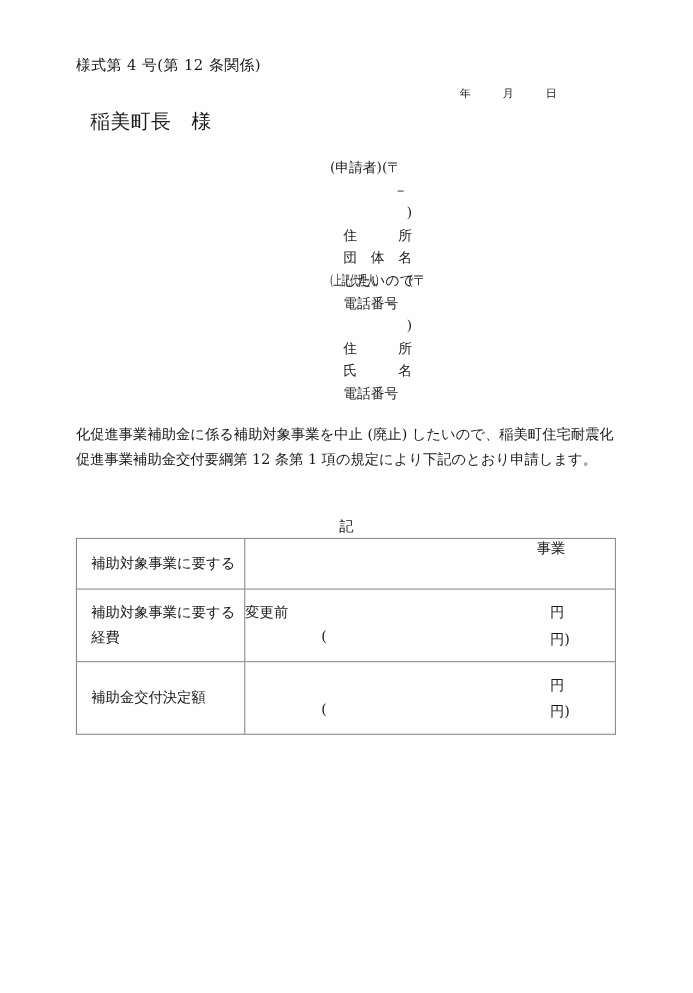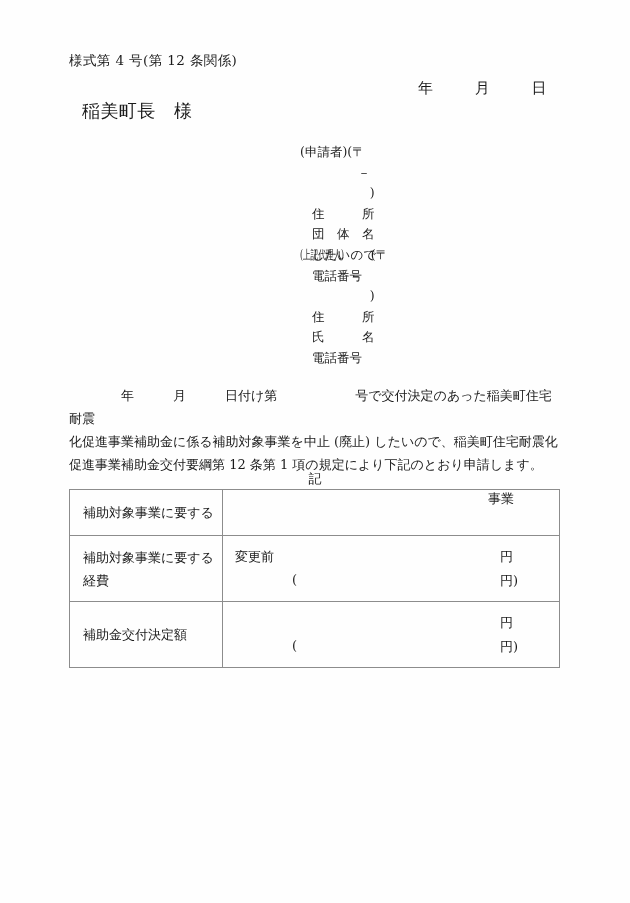--- a/index.html
+++ b/index.html
@@ -16,21 +16,21 @@
     width: 630px;
     height: 903px;
     background: #fefefe;
     overflow: hidden;
   }
 
   
   .abs { position: absolute; white-space: pre; line-height: 1; }
 
   .form-no      { left: 69px;  top: 54px;  font-size: 13.5px; letter-spacing: .4px; }
-  .date-line    { left: 418px; top: 81px;  font-size: 15px;   letter-spacing: .4px; }
+  .date-line    { left: 418px; top: 81px;  font-size: 10px;   letter-spacing: .4px; }
   .addressee    { left: 82px;  top: 102px; font-size: 18px; letter-spacing: .4px; }
 
   
   .party-block { position: absolute; font-size: 12.5px; line-height: 20.6px; }
   .party-applicant { left: 300px; top: 142px; }
   .party-agent     { left: 300px; top: 245px; }
 
   .party-head { white-space: pre; }
   .party-head .label-compressed {
     display: inline-block;
@@ -115,21 +115,21 @@
     left: 0; right: 0;
     top: 12px;
   }
   .amount-line-2 {
     position: absolute;
     left: 0; right: 0;
     top: 36px;
   }
   .amt-pre {
     position: absolute;
-    left: 12px;
+    left: 0;
     font-family: Liberation Serif, serif;
   }
   .amt-paren-open {
     position: absolute;
     left: 69px;
   }
   .amt-yen {
     position: absolute;
     left: 277px;
   }
@@ -159,21 +159,20 @@
     <div class="party-head"><span class="label-compressed">(上記代理人)</span><span class="zip-open">(〒</span>
       <span style="display:inline-block;width:26px"></span><span>－</span>
       <span style="display:inline-block;width:46px"></span><span>)</span></div>
     <div class="party-row">住　　　所</div>
     <div class="party-row">氏　　　名</div>
     <div class="party-row">電話番号</div>
   </div>
 
 
   <div class="body-text">
-    <p>　　　　年　　　月　　　日付け第　　　　　　号で交付決定のあった稲美町住宅耐震</p>
     <p>化促進事業補助金に係る補助対象事業を中止 (廃止) したいので、稲美町住宅耐震化</p>
     <p>促進事業補助金交付要綱第 12 条第 1 項の規定により下記のとおり申請します。</p>
   </div>
 
   <div class="ki-marker">記</div>
 
   <table class="form-table">
     <colgroup>
       <col class="col-label">
       <col>

